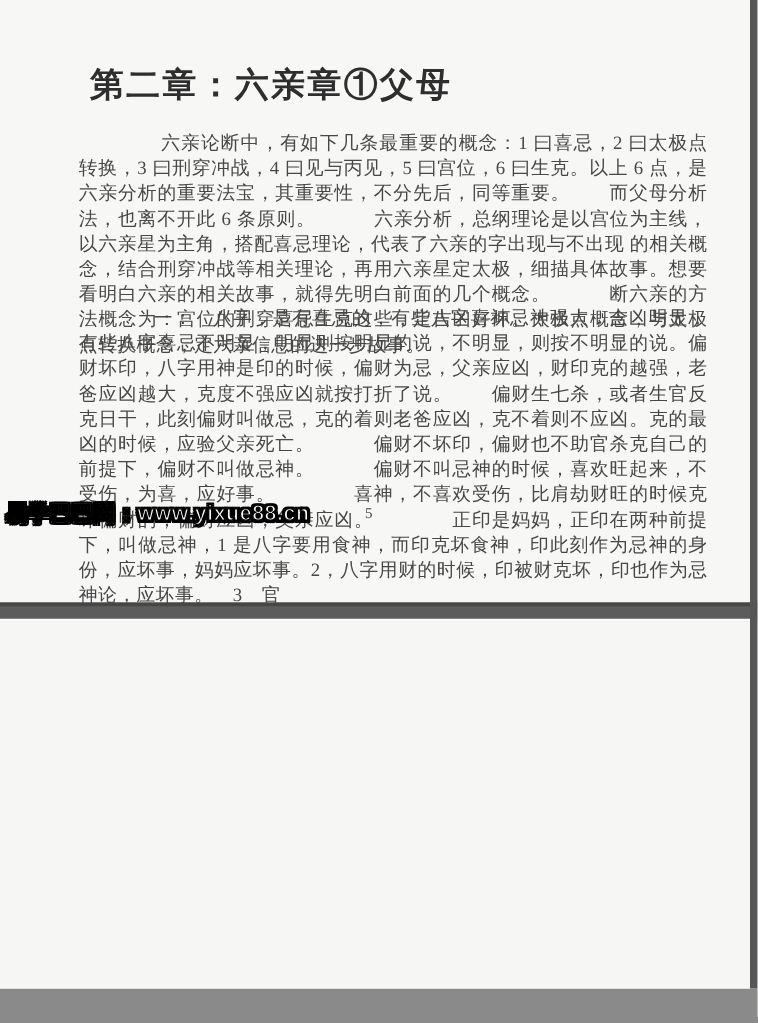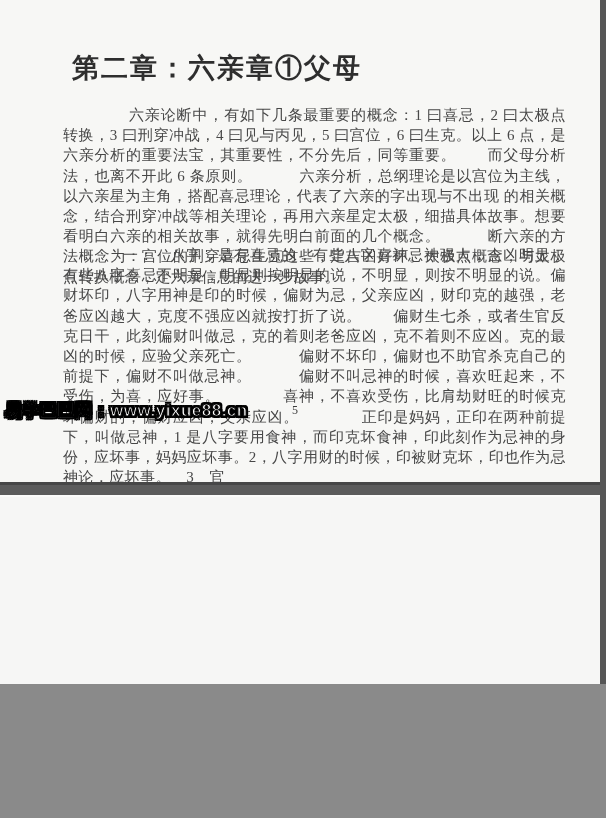--- a/index.html
+++ b/index.html
@@ -4,21 +4,21 @@
 <style>
   html, body {
     margin: 0;
     padding: 0;
     background: #8a8a8a;
     font-family: "Liberation Serif", "DejaVu Serif", serif;
   }
   #viewport {
     position: relative;
     width: 606px;
-    height: 684px;
+    height: 791px;
     overflow: hidden;
     background: #f6f6f4;
   }
   
   .page {
     position: absolute;
     left: 0;
     width: 606px;
     background: #f7f7f5;
   }

